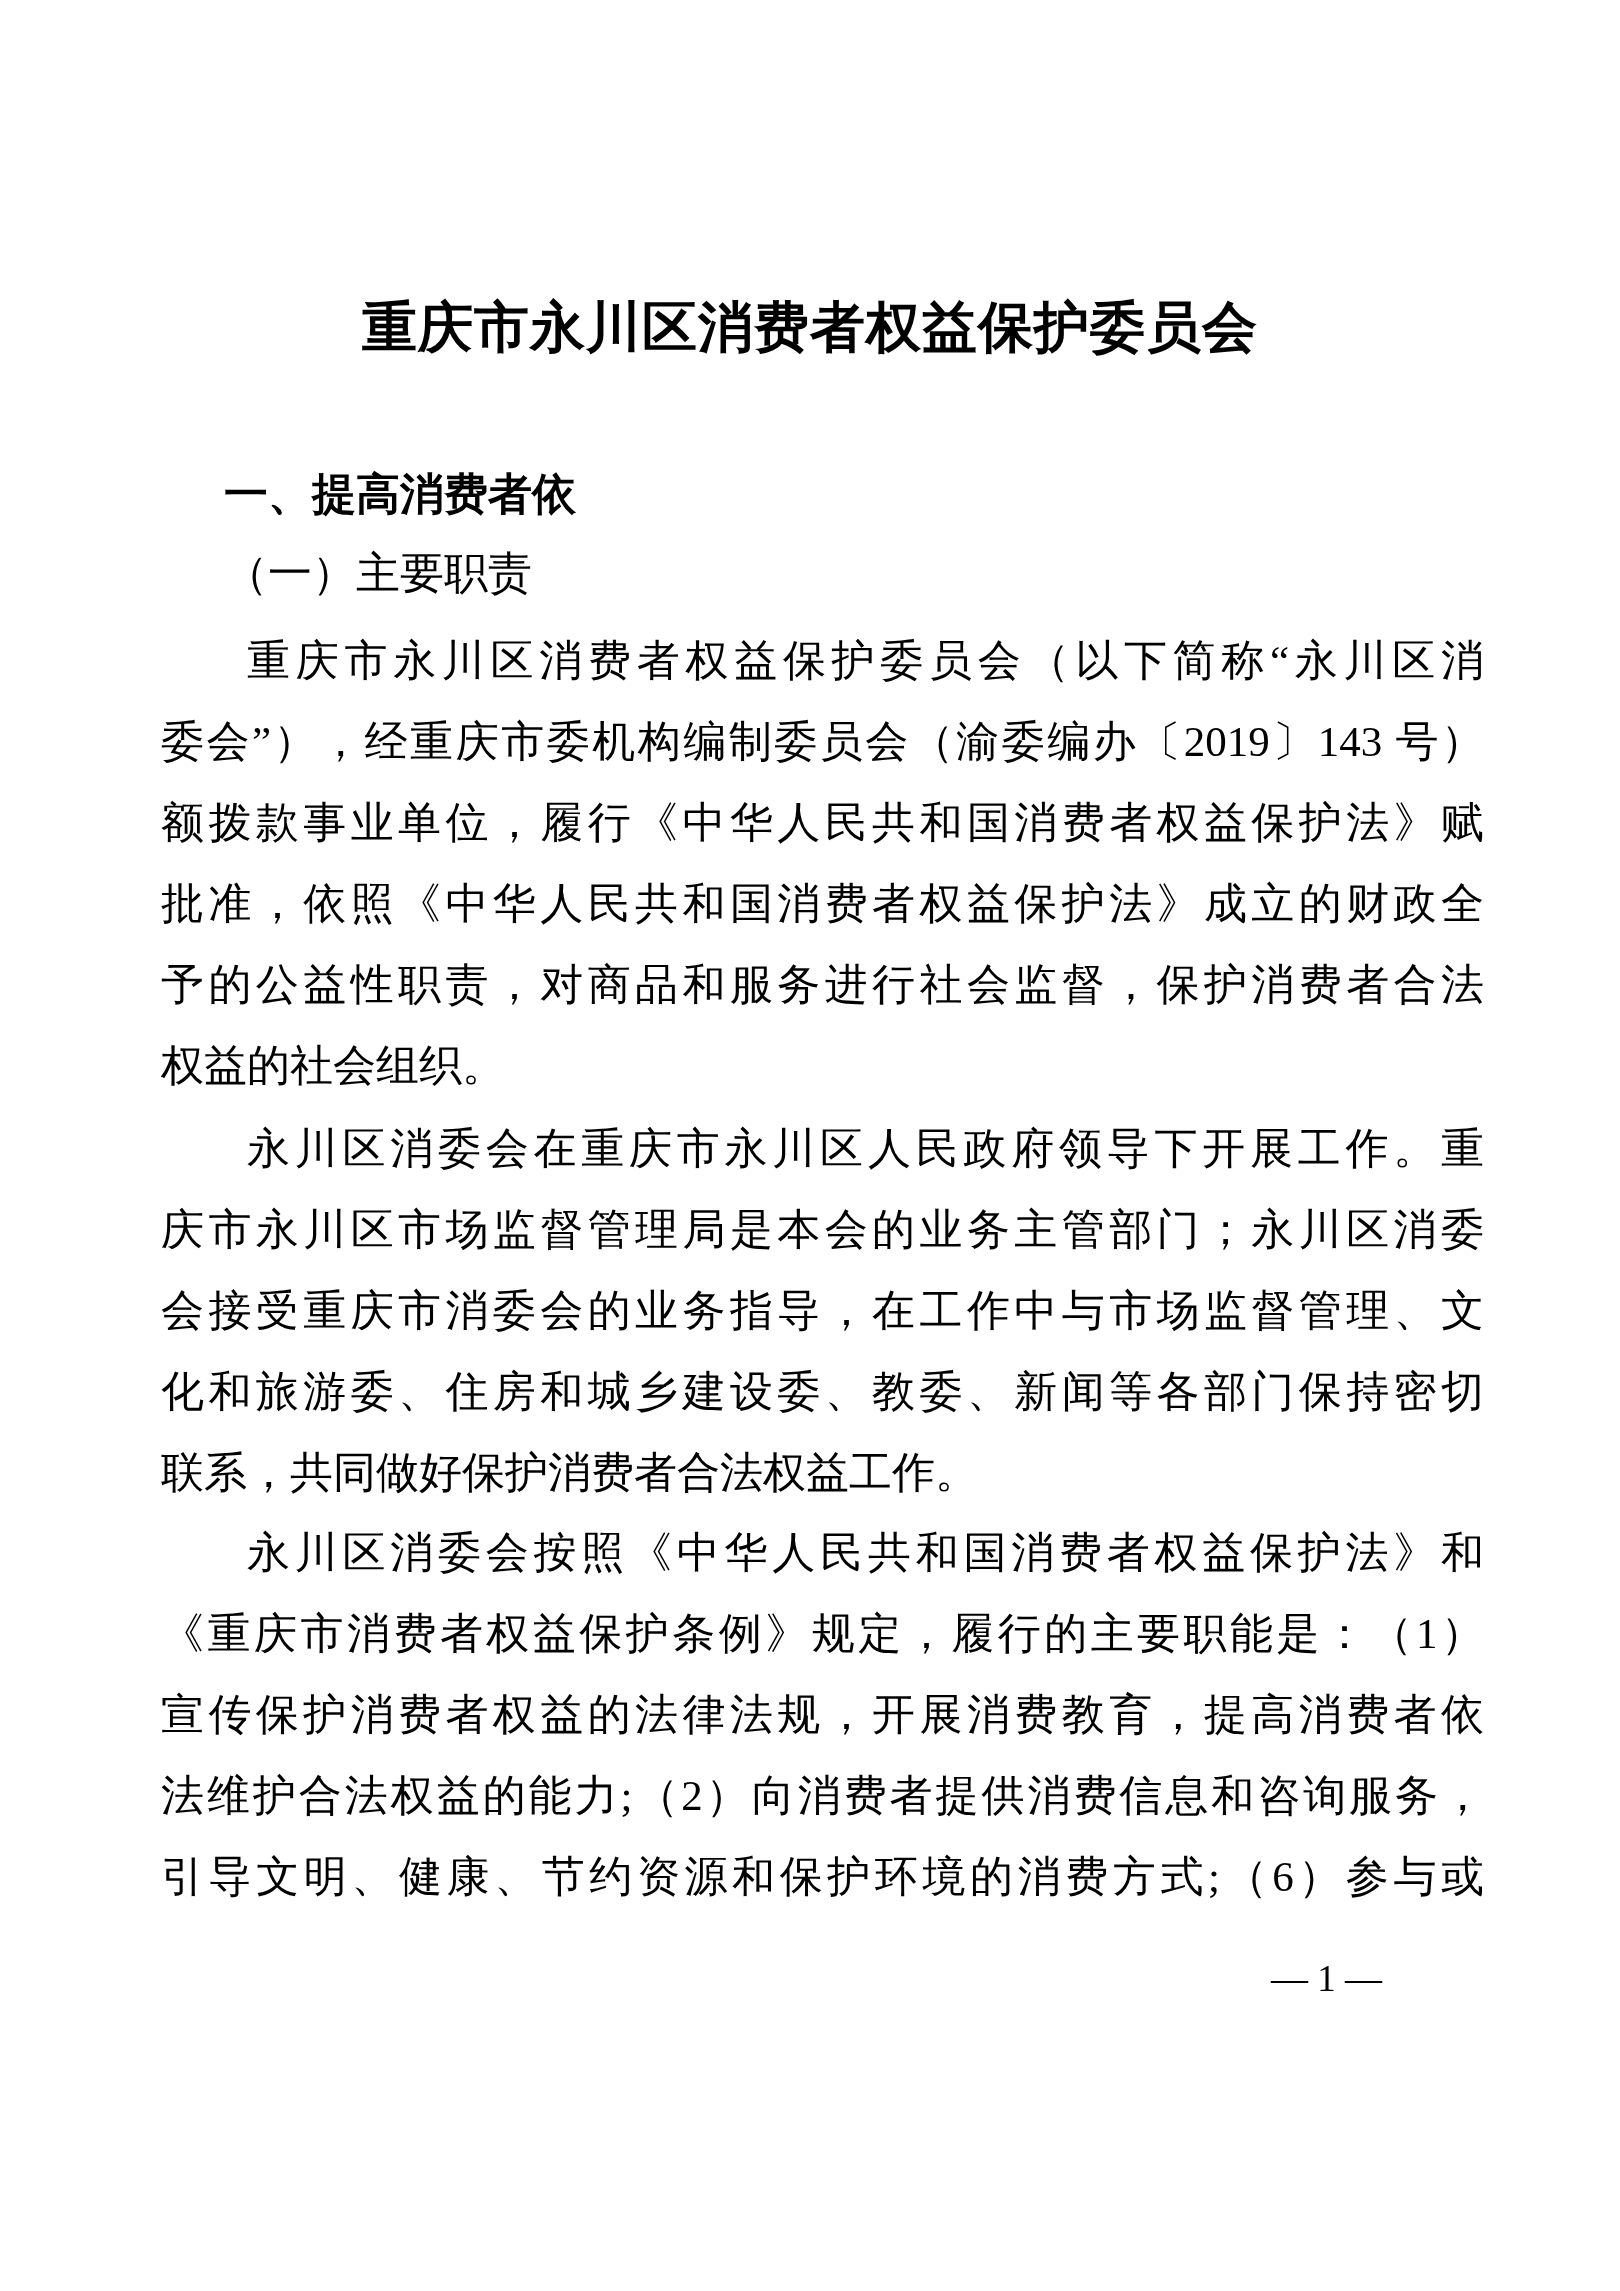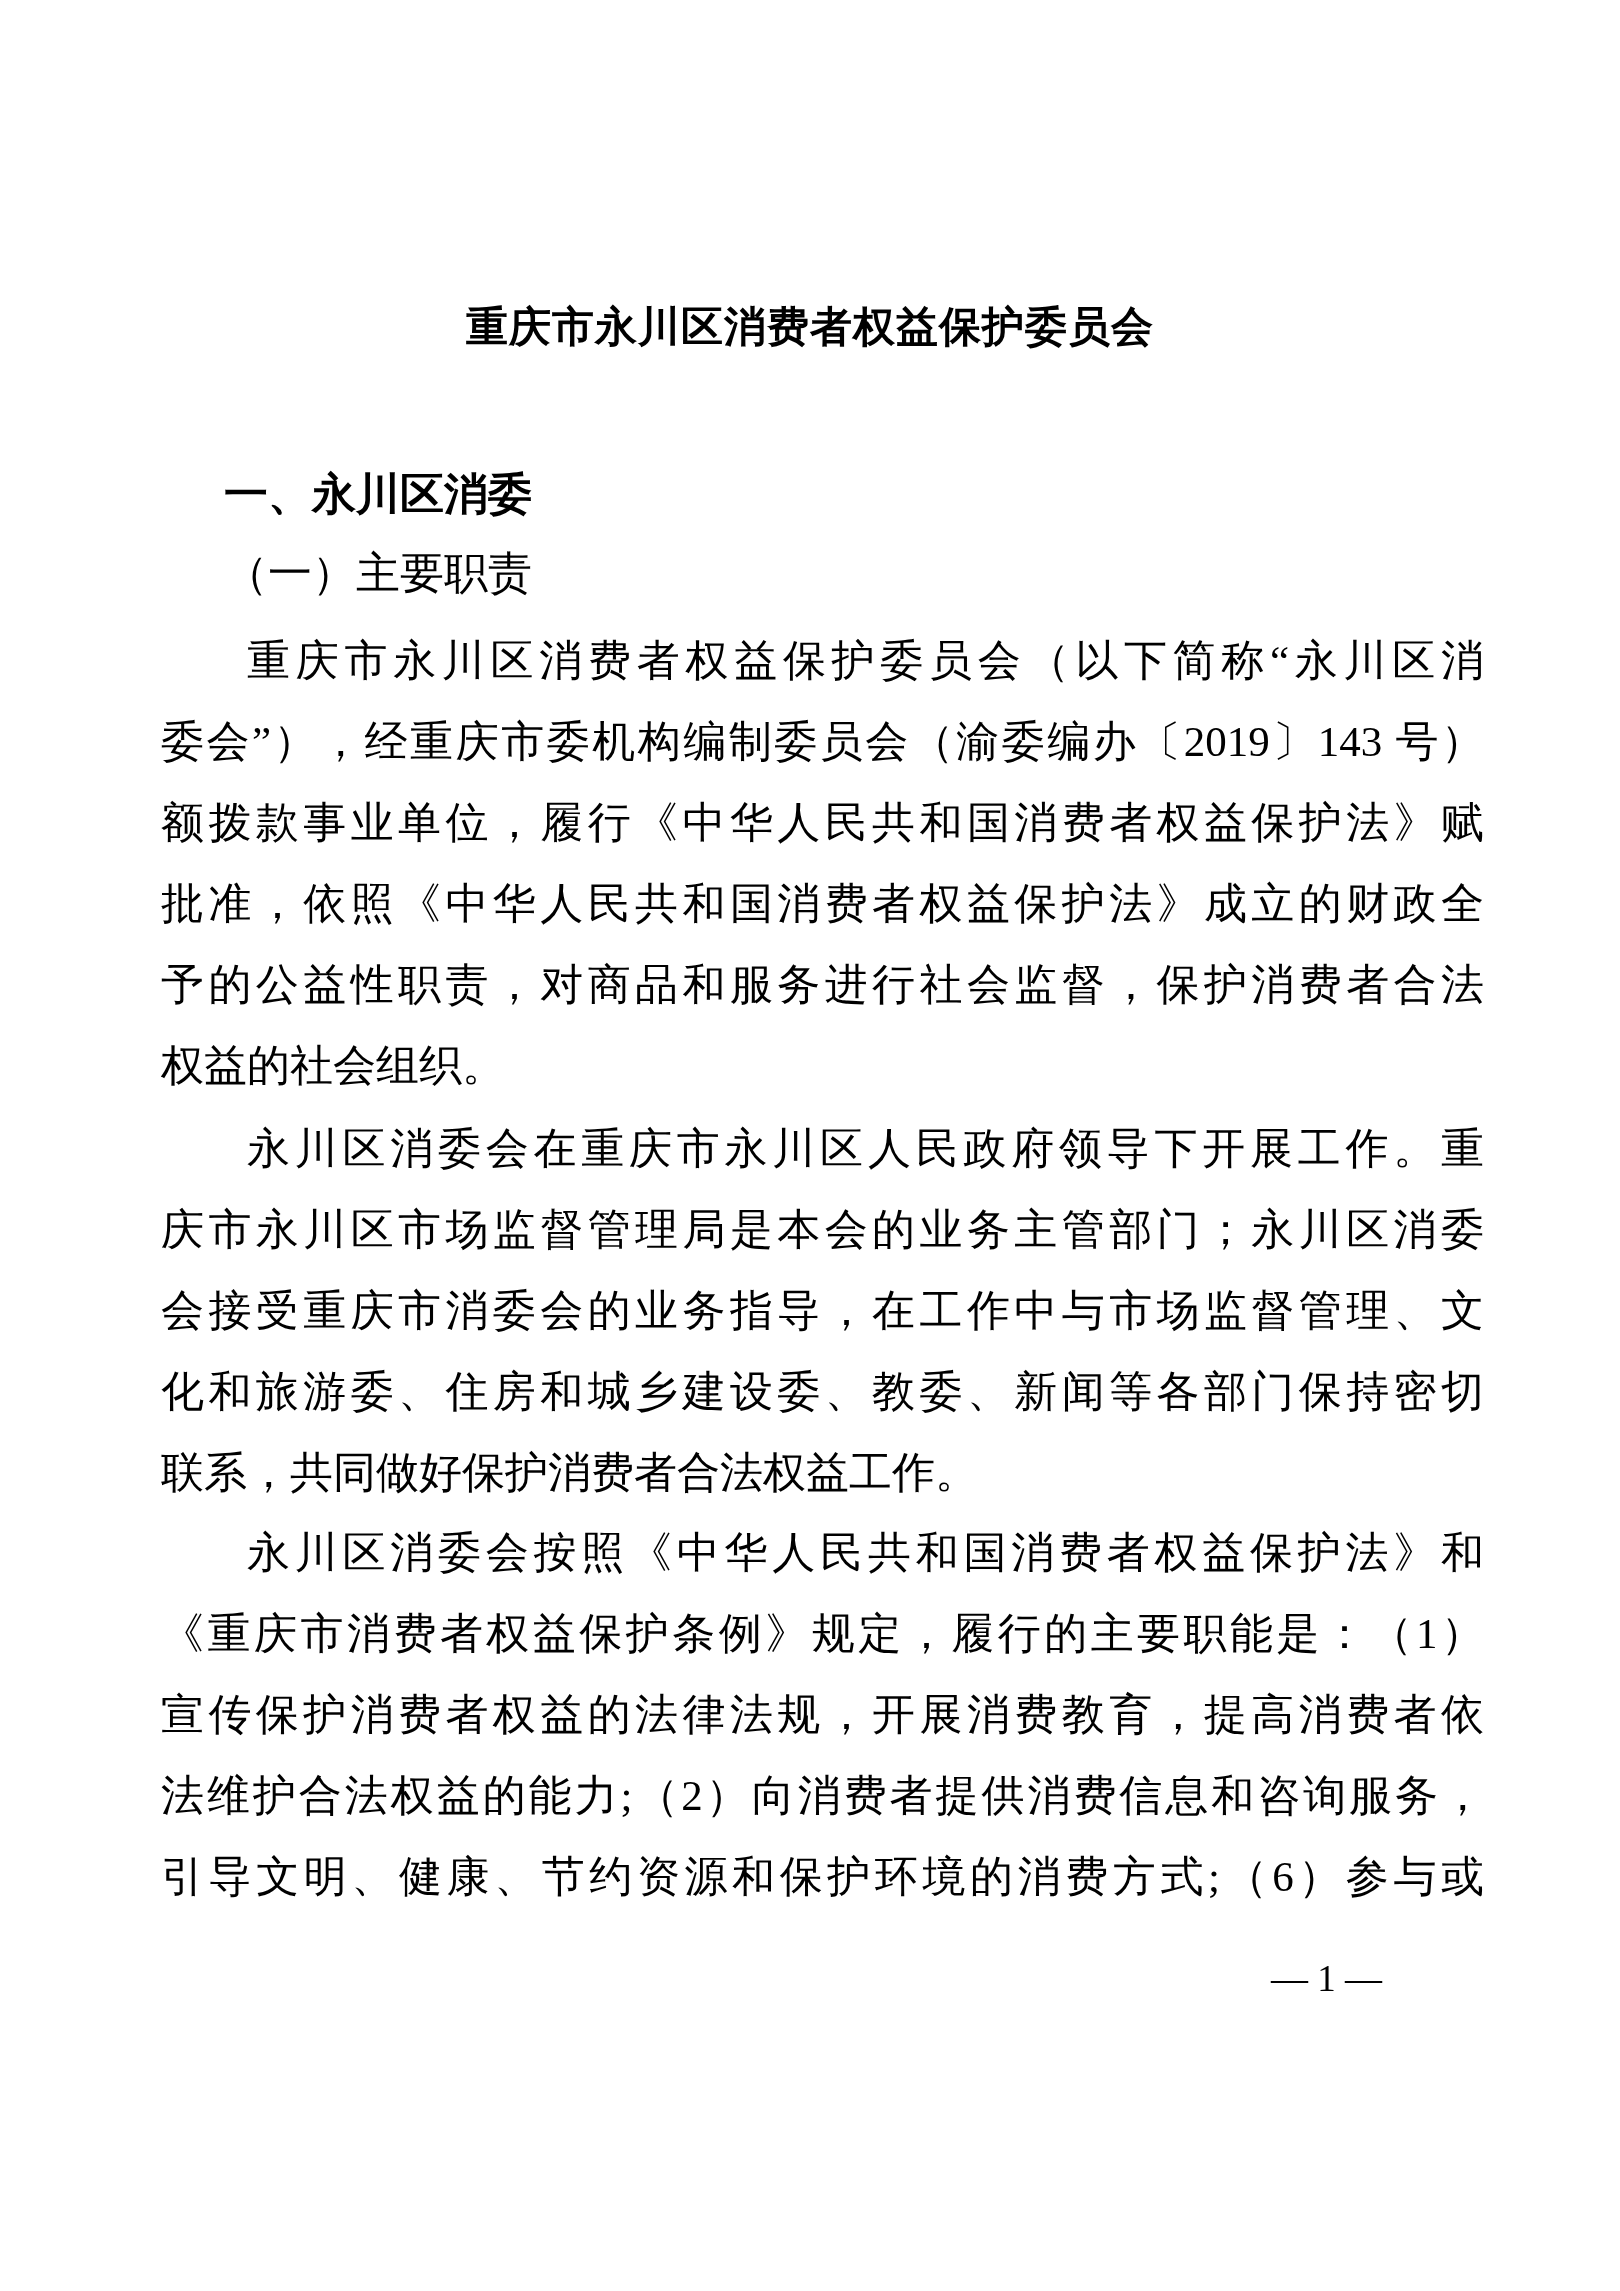--- a/index.html
+++ b/index.html
@@ -14,21 +14,21 @@
     box-sizing: border-box;
     padding: 286px 136px 0 136px;
     background: #ffffff;
     color: #000000;
     font-family: "Liberation Serif", "DejaVu Serif", serif;
     overflow: hidden;
   }
   .doc-title .title-line {
     font-family: "Liberation Sans", "DejaVu Sans", sans-serif;
     font-weight: 700;
-    font-size: 42px;
+    font-size: 55px;
     line-height: 82px;
     text-align: center;
     letter-spacing: 1px;
     white-space: nowrap;
   }
   .section-heading {
     margin-top: 84px;
     font-family: "Liberation Sans", "DejaVu Sans", sans-serif;
     font-weight: 700;
     font-size: 44px;
@@ -70,21 +70,21 @@
 </style>
 </head>
 <body>
 
 <div class="page">
 
   <div class="doc-title">
     <div class="title-line">重庆市永川区消费者权益保护委员会</div>
   </div>
 
-  <div class="section-heading">一、永川区消委</div>
+  <div class="section-heading">一、提高消费者依</div>
 
   <div class="subsection-heading">（一）主要职责</div>
 
   <div class="para para-1">
     <div class="line indent">重庆市永川区消费者权益保护委员会（以下简称“永川区消</div>
     <div class="line">委会”），经重庆市委机构编制委员会（渝委编办〔2019〕143 号）</div>
     <div class="line">额拨款事业单位，履行《中华人民共和国消费者权益保护法》赋</div>
     <div class="line">批准，依照《中华人民共和国消费者权益保护法》成立的财政全</div>
     <div class="line">予的公益性职责，对商品和服务进行社会监督，保护消费者合法</div>
     <div class="line no-stretch">权益的社会组织。</div>

